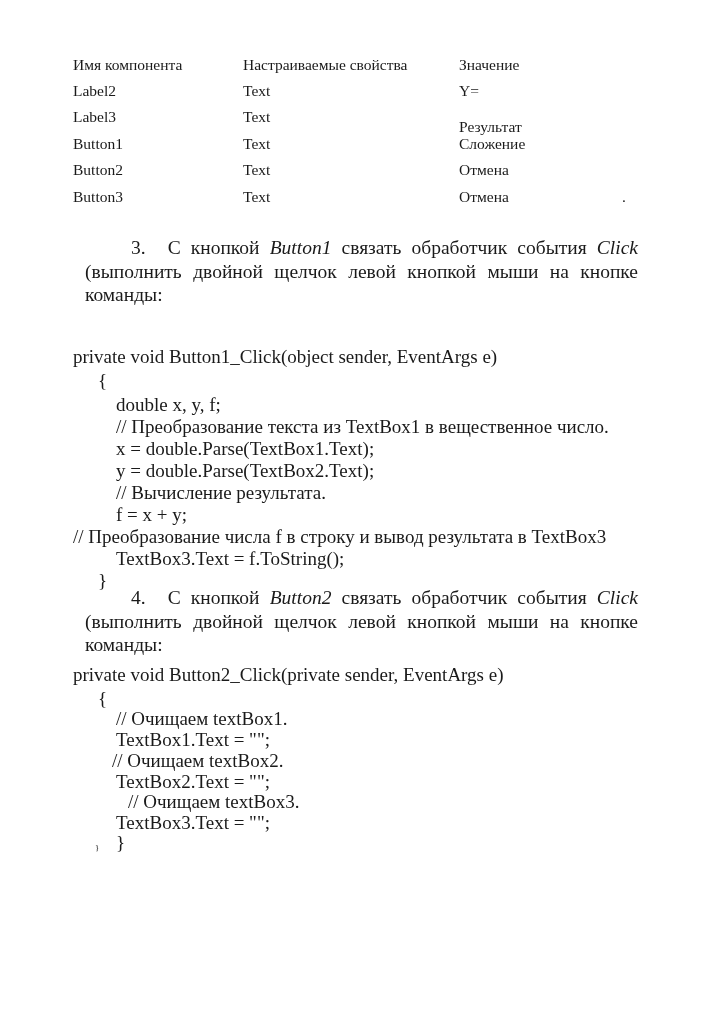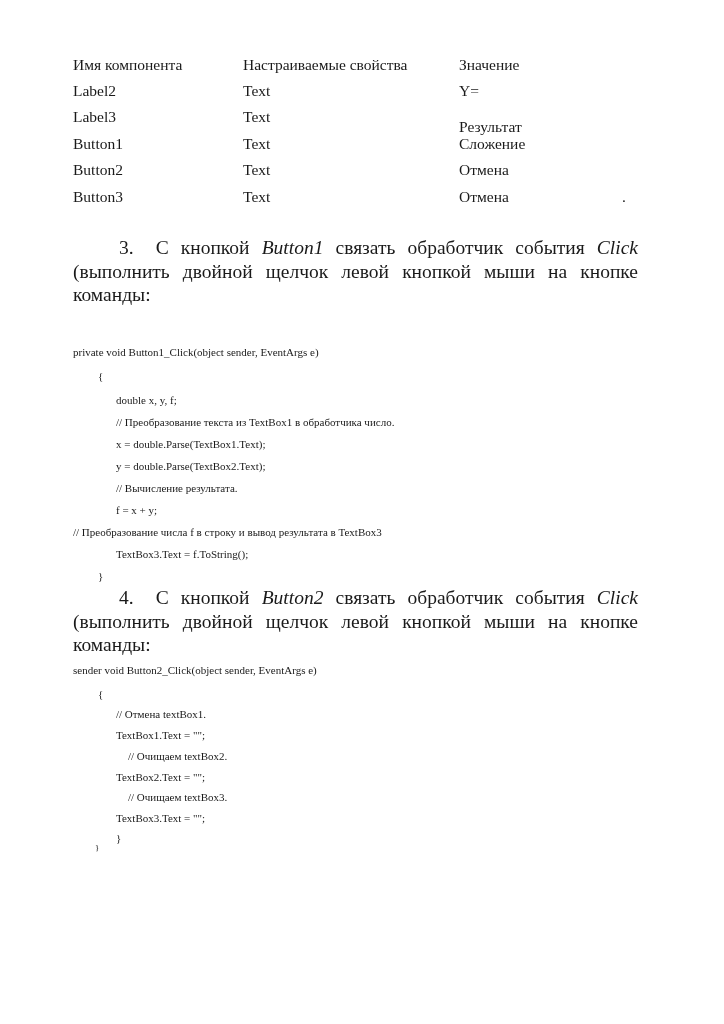--- a/index.html
+++ b/index.html
@@ -1,25 +1,25 @@
 <!DOCTYPE html>
 <html><head>
   <meta charset="utf-8">
   <style>
     html, body { margin: 0; padding: 0; background: #ffffff; }
     body { width: 724px; height: 1024px; position: relative; overflow: hidden;
       font-family: "Liberation Serif", "DejaVu Serif", serif; color: #1a1a1a; }
     .abs { position: absolute; white-space: pre; }
     .tbl { font-size: 15.5px; }
     .para { position: absolute; left: 73px; width: 565px; font-size: 19.5px; line-height: 23.5px; text-align: justify; }
-    .para .line { display: block; text-align: justify; text-align-last: justify; white-space: normal; }
+    .para .line { display: block; text-align: justify; text-align-last: justify; white-space: normal; margin-left: 12px; }
     .para .line.last { text-align-last: left; }
     .ind { padding-left: 46px; }
     i { font-style: italic; }
-    .code { font-size: 11px; }
+    .code { font-size: 19px; }
     .tiny { font-size: 9px; }
   </style>
 </head>
 <body>
 
 <div>
   <div class="abs tbl" style="left:73px;top:56px">Имя компонента</div>
   <div class="abs tbl" style="left:243px;top:56px">Настраиваемые свойства</div>
   <div class="abs tbl" style="left:459px;top:56px">Значение</div>
 
@@ -48,40 +48,40 @@
 <div class="para" style="top:236px">
   <span class="line ind"><span>3.</span><span style="display:inline-block;width:22px"></span><span>С кнопкой</span> <i>Button1</i> <span>связать обработчик события</span> <i>Click</i></span>
   <span class="line">(выполнить двойной щелчок левой кнопкой мыши на кнопке</span>
   <span class="line last">команды:</span>
 </div>
 
 <div>
   <div class="abs code" style="left:73px;top:346px">private void Button1_Click(object sender, EventArgs e)</div>
   <div class="abs code" style="left:98px;top:370px">{</div>
   <div class="abs code" style="left:116px;top:394px">double x, y, f;</div>
-  <div class="abs code" style="left:116px;top:416px">// Преобразование текста из TextBox1 в обработчика число.</div>
+  <div class="abs code" style="left:116px;top:416px">// Преобразование текста из TextBox1 в вещественное число.</div>
   <div class="abs code" style="left:116px;top:438px">x = double.Parse(TextBox1.Text);</div>
   <div class="abs code" style="left:116px;top:460px">y = double.Parse(TextBox2.Text);</div>
   <div class="abs code" style="left:116px;top:482px">// Вычисление результата.</div>
   <div class="abs code" style="left:116px;top:504px">f = x + y;</div>
   <div class="abs code" style="left:73px;top:526px">// Преобразование числа f в строку и вывод результата в TextBox3</div>
   <div class="abs code" style="left:116px;top:548px">TextBox3.Text = f.ToString();</div>
   <div class="abs code" style="left:98px;top:570px">}</div>
 </div>
 
 <div class="para" style="top:586px">
   <span class="line ind"><span>4.</span><span style="display:inline-block;width:22px"></span><span>С кнопкой</span> <i>Button2</i> <span>связать обработчик события</span> <i>Click</i></span>
   <span class="line">(выполнить двойной щелчок левой кнопкой мыши на кнопке</span>
   <span class="line last">команды:</span>
 </div>
 
 <div>
-  <div class="abs code" style="left:73px;top:664px">sender void Button2_Click(object sender, EventArgs e)</div>
+  <div class="abs code" style="left:73px;top:664px">private void Button2_Click(private sender, EventArgs e)</div>
   <div class="abs code" style="left:98px;top:688px">{</div>
-  <div class="abs code" style="left:116px;top:708px">// Отмена textBox1.</div>
+  <div class="abs code" style="left:116px;top:708px">// Очищаем textBox1.</div>
   <div class="abs code" style="left:116px;top:729px">TextBox1.Text = "";</div>
-  <div class="abs code" style="left:128px;top:750px">// Очищаем textBox2.</div>
+  <div class="abs code" style="left:112px;top:750px">// Очищаем textBox2.</div>
   <div class="abs code" style="left:116px;top:771px">TextBox2.Text = "";</div>
   <div class="abs code" style="left:128px;top:791px">// Очищаем textBox3.</div>
   <div class="abs code" style="left:116px;top:812px">TextBox3.Text = "";</div>
   <div class="abs code" style="left:116px;top:832px">}</div>
   <div class="abs tiny" style="left:95px;top:843px">}</div>
 </div>
 
 </body></html>

